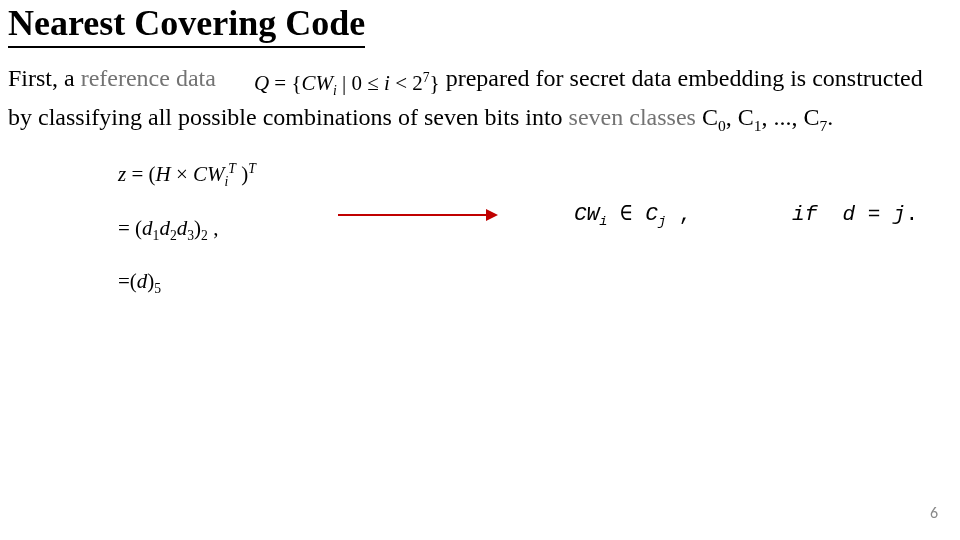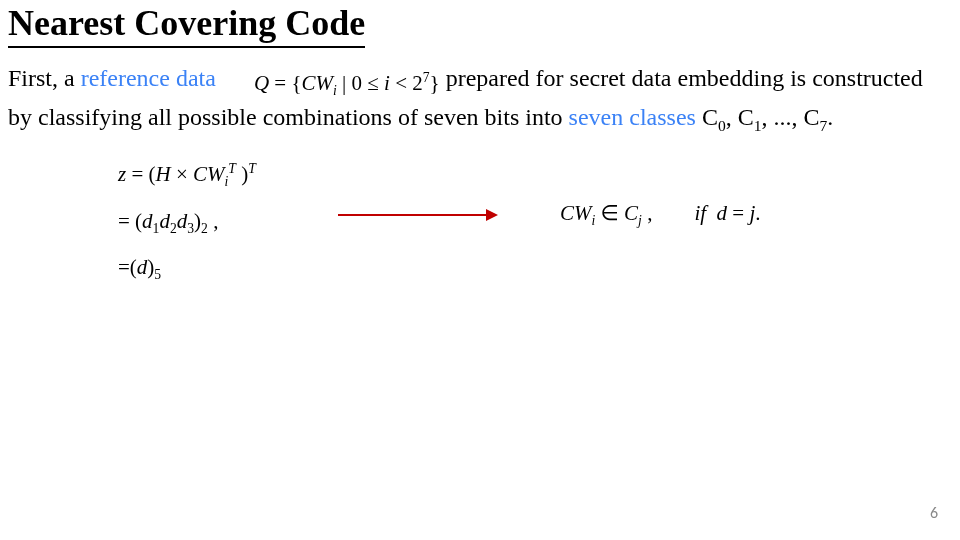--- a/index.html
+++ b/index.html
@@ -1,31 +1,31 @@
 <!DOCTYPE html>
 <html><head>
 <meta charset="utf-8">
 <style>
   * { margin: 0; padding: 0; box-sizing: border-box; }
   html, body { width: 960px; height: 540px; background: #fff; font-family: "Times New Roman", Times, serif; color: #000; overflow: hidden; }
   .slide { position: relative; width: 960px; height: 540px; padding: 2px 8px 0 8px; }
   .title { font-size: 36px; font-weight: bold; padding-bottom: 2px; border-bottom: 2px solid #000; display: inline-block; }
   .para { font-size: 24px; line-height: 1.35; margin-top: 14px; width: 940px; }
-  .red { color: #3b82f6; }
+  .red { color: #737373; }
   .math { font-family: "Cambria Math", "Times New Roman", serif; margin-left: 32px; }
   .sub { font-size: 0.65em; vertical-align: sub; }
   .sup { font-size: 0.65em; vertical-align: super; }
   .inline-formula { display: inline-block; vertical-align: -4px; font-size: 21px; white-space: nowrap; }
   .rule-label { font-size: 24px; margin-top: 50px; margin-left: 22px; }
   .formula-block { position: relative; font-size: 21px; margin-top: 26px; margin-left: 110px; height: 120px; }
-  .formula-block .row { margin-top: 18px; }
+  .formula-block .row { margin-top: 25px; }
   .arrow { position: absolute; left: 220px; top: 46px; }
   .arrow-line { stroke: #c00000; stroke-width: 2; fill: none; }
   .arrow-head { fill: #c00000; }
-  .result { position: absolute; left: 410px; top: 40px; font-size: 21px; white-space: nowrap; }
+  .result { position: absolute; left: 424px; top: 40px; font-size: 21px; white-space: nowrap; font-family: Liberation Mono, monospace; }
   .it { font-style: italic; }
   .pagenum { position: absolute; right: 22px; bottom: 18px; color: #888; font-size: 16px; font-family: Calibri, Arial, sans-serif; }
 </style>
 </head>
 <body>
 
 <div class="slide">
 
   <div class="title">Nearest Covering Code</div>
 

